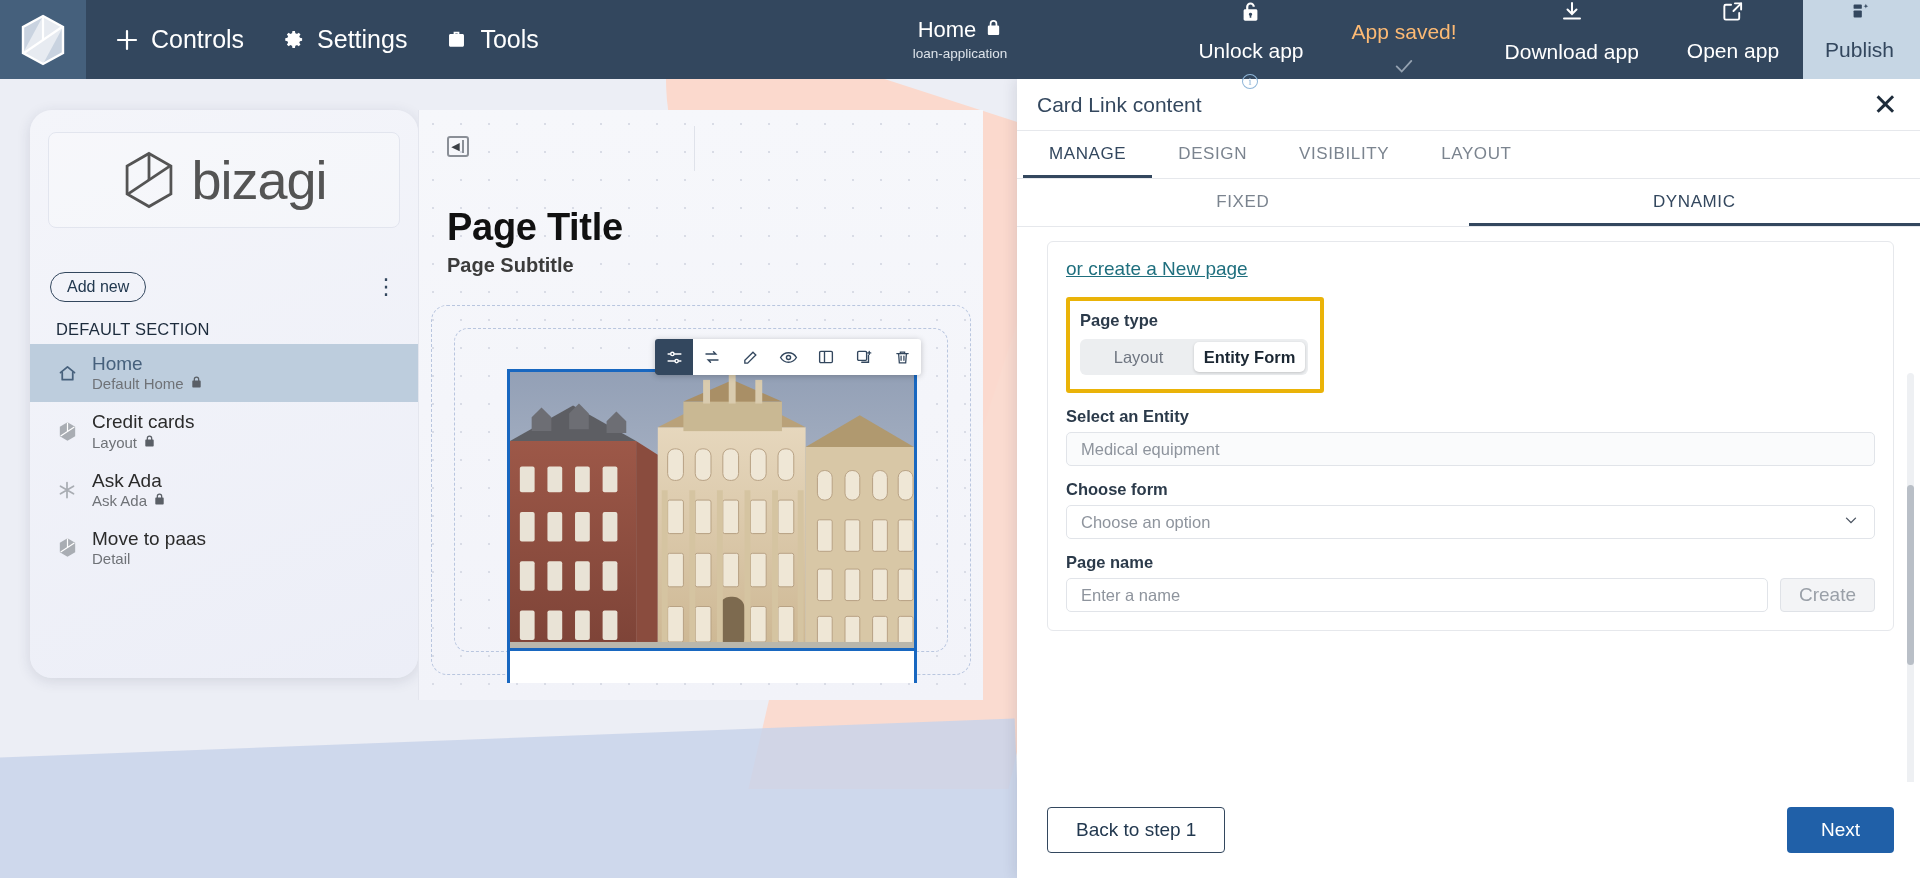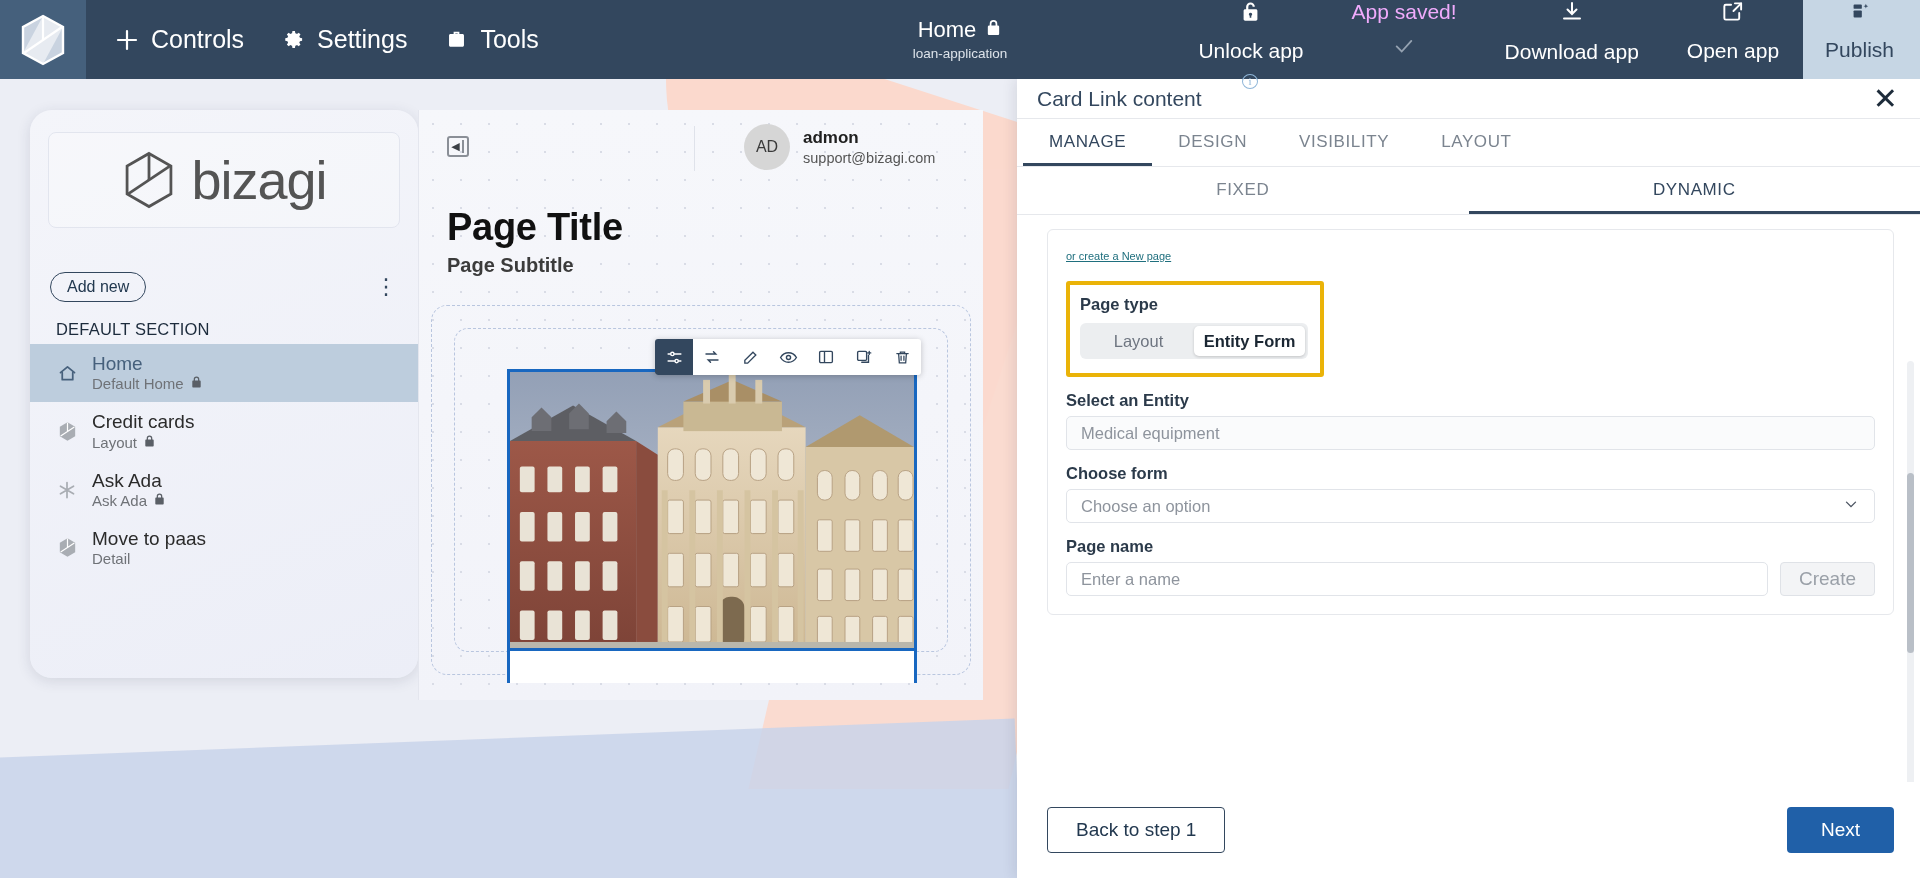--- a/index.html
+++ b/index.html
@@ -41,21 +41,21 @@
   }
   .page-ident-sub { font-size: 13.5px; color: #dde3ea; margin-top: 3px; }
 
   .right-group {
     margin-left: auto; display: flex; align-items: stretch;
   }
   .rg-item {
     display: flex; align-items: center; gap: 11px; padding: 0 24px;
     font-size: 21px; cursor: pointer; white-space: nowrap; flex-direction: column;
   }
-  .rg-item.muted { color: #f0abfc; cursor: default; }
+  .rg-item.muted { color: #fdba74; cursor: default; margin-top: 20px; }
   .rg-item.publish {
     background: #c6d6e4; color: #33475e; padding: 0 26px 0 22px;
   }
   .info-circle {
     width: 16px; height: 16px; border-radius: 50%; border: 1.5px solid #8fb6d8;
     color: #8fb6d8; font-size: 11px; line-height: 13px; text-align: center;
     font-family: "Liberation Serif", serif; margin-left: -2px;
   }
 
   
@@ -164,40 +164,40 @@
     border-left: 3px solid #1867c0; border-right: 3px solid #1867c0;
   }
 
   
   .rpanel {
     position: absolute; right: 0; top: 79px; width: 903px; height: 799px;
     background: #fff; box-shadow: -3px 0 12px rgba(30,40,60,.10);
     z-index: 30; display: flex; flex-direction: column;
   }
   .rp-head {
-    height: 40px; display: flex; align-items: center; padding: 0 22px 0 20px;
+    height: 52px; display: flex; align-items: center; padding: 0 22px 0 20px;
     border-bottom: 1px solid #e6e8ec;
   }
   .rp-title { font-size: 21px; color: #33475e; }
   .rp-close { margin-left: auto; font-size: 30px; color: #1d2b3a; cursor: pointer; line-height: .7; font-weight: 300; }
   .rp-tabs { display: flex; border-bottom: 1px solid #e6e8ec; padding-left: 6px; }
   .rp-tab {
     padding: 13px 26px 11px 26px; font-size: 17px; color: #7b848f; letter-spacing: .6px;
     cursor: pointer; border-bottom: 3px solid transparent;
   }
   .rp-tab.active { color: #33475e; border-bottom-color: #33475e; }
   .rp-subtabs { display: flex; border-bottom: 1px solid #e6e8ec; }
   .rp-subtab {
     flex: 1; text-align: center; padding: 13px 0 11px 0; font-size: 17px;
     color: #7b848f; letter-spacing: .6px; cursor: pointer; border-bottom: 3px solid transparent;
   }
   .rp-subtab.active { color: #33475e; border-bottom-color: #33475e; }
 
   .rp-body { flex: 1; position: relative; overflow: hidden; padding: 14px 26px 0 30px; }
-  .create-link { font-size: 11px; color: #1f6f7e; text-decoration: underline; cursor: pointer; display: inline-block; }
+  .create-link { font-size: 19px; color: #1f6f7e; text-decoration: underline; cursor: pointer; display: inline-block; }
 
   .pagetype-box {
     margin-top: 17px; border: 4px solid #eab308; border-radius: 3px; padding: 10px 12px 14px 10px;
     width: 258px;
   }
   .fld-label { font-size: 16.5px; color: #2b3a4a; font-weight: bold; }
   .seg {
     margin-top: 9px; background: #eceef0; border-radius: 6px; height: 36px;
     display: flex; align-items: center; padding: 3px;
   }
@@ -462,27 +462,20 @@
     </div>
   </div>
 
   <div class="canvas">
     <div class="canvas-top">
       <div class="collapse-btn">
         <span class="arr">◀</span>
           <span class="bar"></span>
       </div>
       <div class="canvas-divider"></div>
-      <div class="user-box">
-        <div class="avatar">AD</div>
-        <div>
-          <div class="uname">admon</div>
-          <div class="uemail">support@bizagi.com</div>
-        </div>
-      </div>
     </div>
 
     <div class="page-title">Page Title</div>
     <div class="page-sub">Page Subtitle</div>
 
     <div class="outer-drop">
       <div class="inner-drop">
 
         <div class="el-toolbar">
           <div class="tb-btn first">

